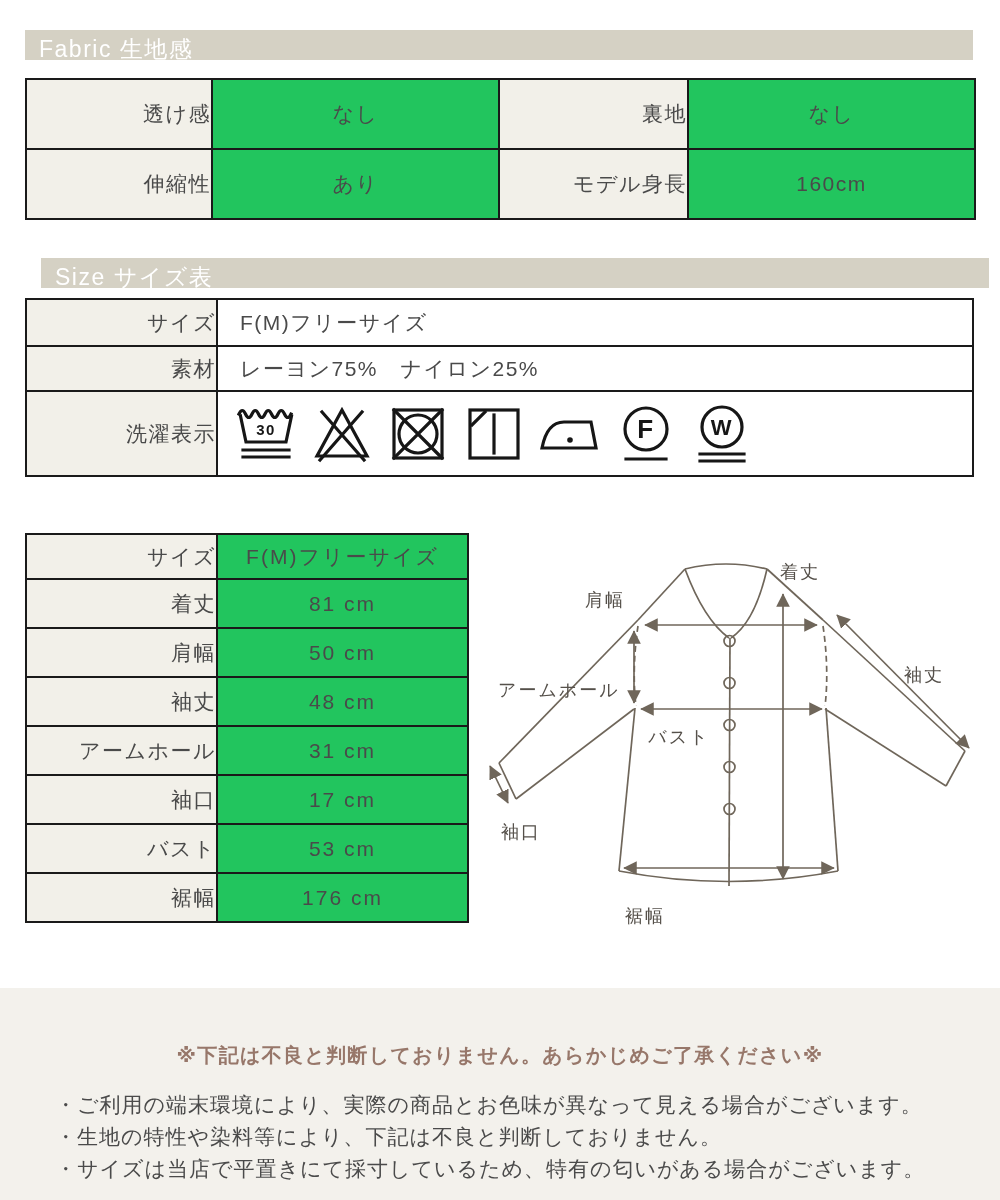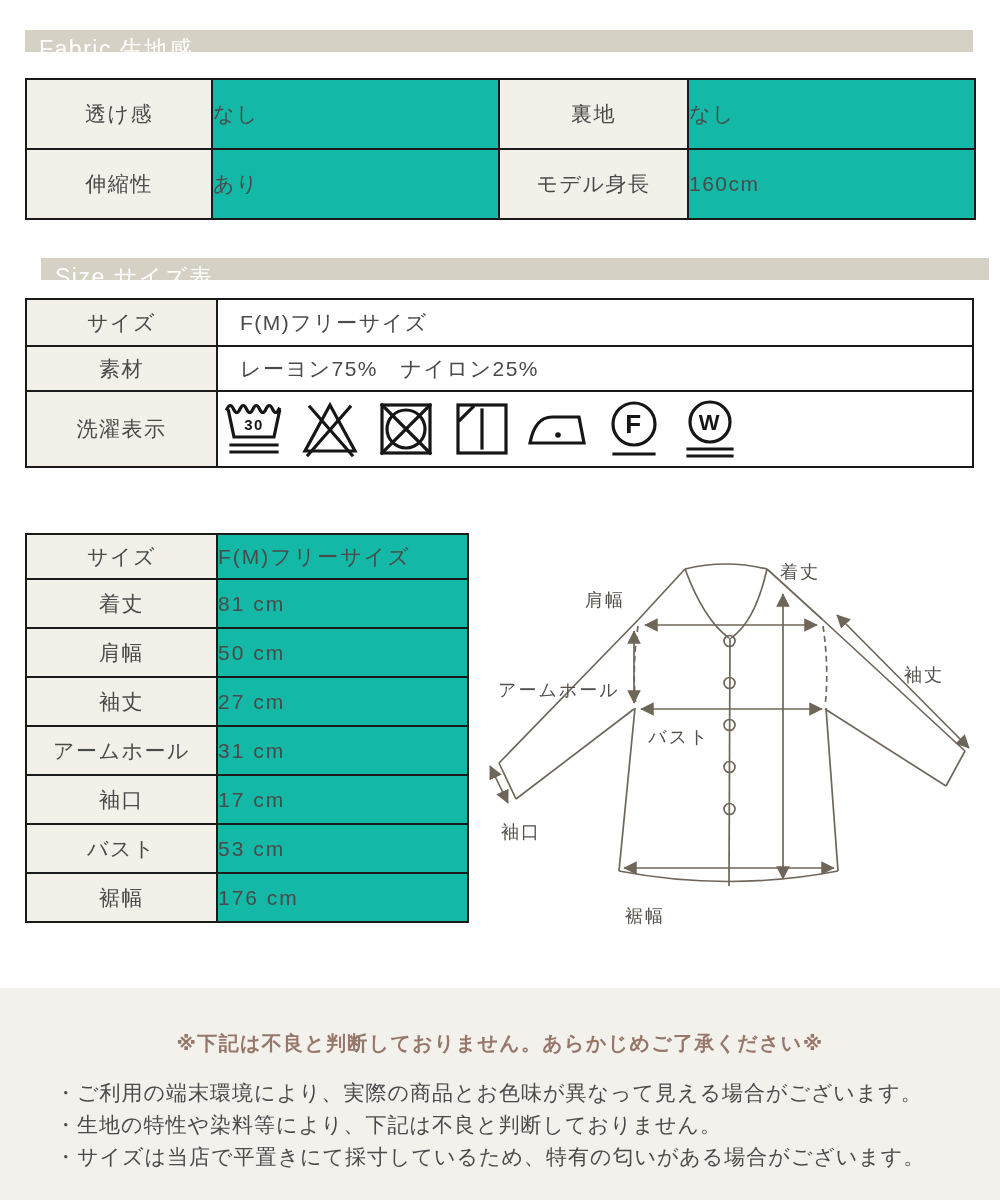--- a/index.html
+++ b/index.html
@@ -3,43 +3,43 @@
 <meta charset="utf-8">
 <style>
   html,body{margin:0;padding:0;background:#ffffff;}
   #page{
     position:relative;width:1000px;height:1200px;background:#ffffff;
     font-family:"Liberation Sans","DejaVu Sans",sans-serif;
     color:#4a4a4a;overflow:hidden;
   }
   
   .bar{
-    position:absolute;left:25px;width:948px;height:22px;
+    position:absolute;left:25px;width:948px;height:30px;
     background:#d5d1c4;color:#ffffff;font-size:23px;letter-spacing:1.5px;
     line-height:38px;padding-left:14px;box-sizing:border-box;font-weight:400;
   }
   #fabric-bar{top:30px;}
   #size-bar{top:258px;margin-left:16px;}
 
   table{border-collapse:collapse;table-layout:fixed;}
   td{border:2px solid #1a1a1a;font-size:21px;letter-spacing:1.5px;color:#4a4a4a;
      box-sizing:border-box;padding:0;}
-  .lbl{background:#f2f0e9;text-align:center;}
-  .val{background:#14b8a6;text-align:left;}
+  .lbl{background:#f2f0e9;text-align:right;}
+  .val{background:#22c55e;text-align:center;}
   .val-left{background:#ffffff;text-align:left;padding-left:22px;}
 
   #fabric-table{position:absolute;left:25px;top:78px;width:949px;}
   #fabric-table td{height:70px;}
 
   #size-table{position:absolute;left:25px;top:298px;width:949px;}
   #size-table tr.r1 td{height:47px;}
   #size-table tr.r2 td{height:45px;}
-  #size-table tr.r3 td{height:76px;}
-
-  .care-cell{padding-left:4px;}
+  #size-table tr.r3 td{height:85px;}
+
+  .care-cell{padding-left:16px;}
   .care-icons{display:flex;align-items:center;gap:12px;}
   .care-icons svg{display:block;}
   .care-icons .stk{fill:none;stroke:#161616;stroke-width:3.2;stroke-linecap:square;}
   .care-icons text{fill:#161616;stroke:none;font-weight:700;text-anchor:middle;
                    font-family:"Liberation Sans","DejaVu Sans",sans-serif;}
 
   #meas-table{position:absolute;left:25px;top:533px;width:444px;}
   #meas-table tr.hdr td{height:45px;}
   #meas-table tr.row td{height:49px;}
   #meas-table .val{letter-spacing:2px;}
@@ -53,21 +53,21 @@
   #diagram .ln{fill:none;stroke:#6f665a;stroke-width:1.7;}
   #diagram .dash{stroke-dasharray:6 4;}
   #diagram .arrow{fill:none;stroke:#6f665a;stroke-width:1.7;
                   marker-start:url(#ah);marker-end:url(#ah);}
   #diagram text{fill:#55504a;font-size:18px;letter-spacing:2px;
                 font-family:"Liberation Sans","DejaVu Sans",sans-serif;}
 
   
   #notes{position:absolute;left:0;top:988px;width:1000px;height:212px;
          background:#f3f1ec;box-sizing:border-box;}
-  #notes-heading{margin:4px;padding-top:38px;text-align:center;font-size:20px;
+  #notes-heading{margin:16px;padding-top:38px;text-align:center;font-size:20px;
                  font-weight:700;color:#97776a;letter-spacing:1.3px;}
   #notes-list{margin:20px 0 16px 0;padding:0 0 0 55px;list-style:none;}
   #notes-list li{font-size:21px;letter-spacing:1px;line-height:32px;color:#4a4a4a;}
 </style>
 </head>
 <body>
 
 <div id="page">
 
   <div class="bar" id="fabric-bar">Fabric 生地感</div>
@@ -168,21 +168,21 @@
     <tr class="row">
       <td class="lbl">着丈</td>
       <td class="val">81 cm</td>
     </tr>
     <tr class="row">
       <td class="lbl">肩幅</td>
       <td class="val">50 cm</td>
     </tr>
     <tr class="row">
       <td class="lbl">袖丈</td>
-      <td class="val">27 cm</td>
+      <td class="val">48 cm</td>
     </tr>
     <tr class="row">
       <td class="lbl">アームホール</td>
       <td class="val">31 cm</td>
     </tr>
     <tr class="row">
       <td class="lbl">袖口</td>
       <td class="val">17 cm</td>
     </tr>
     <tr class="row">

